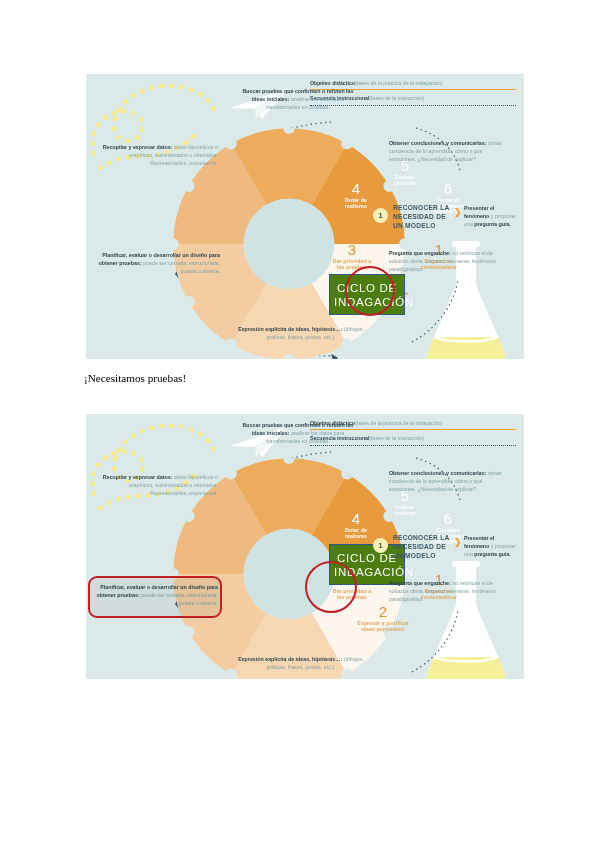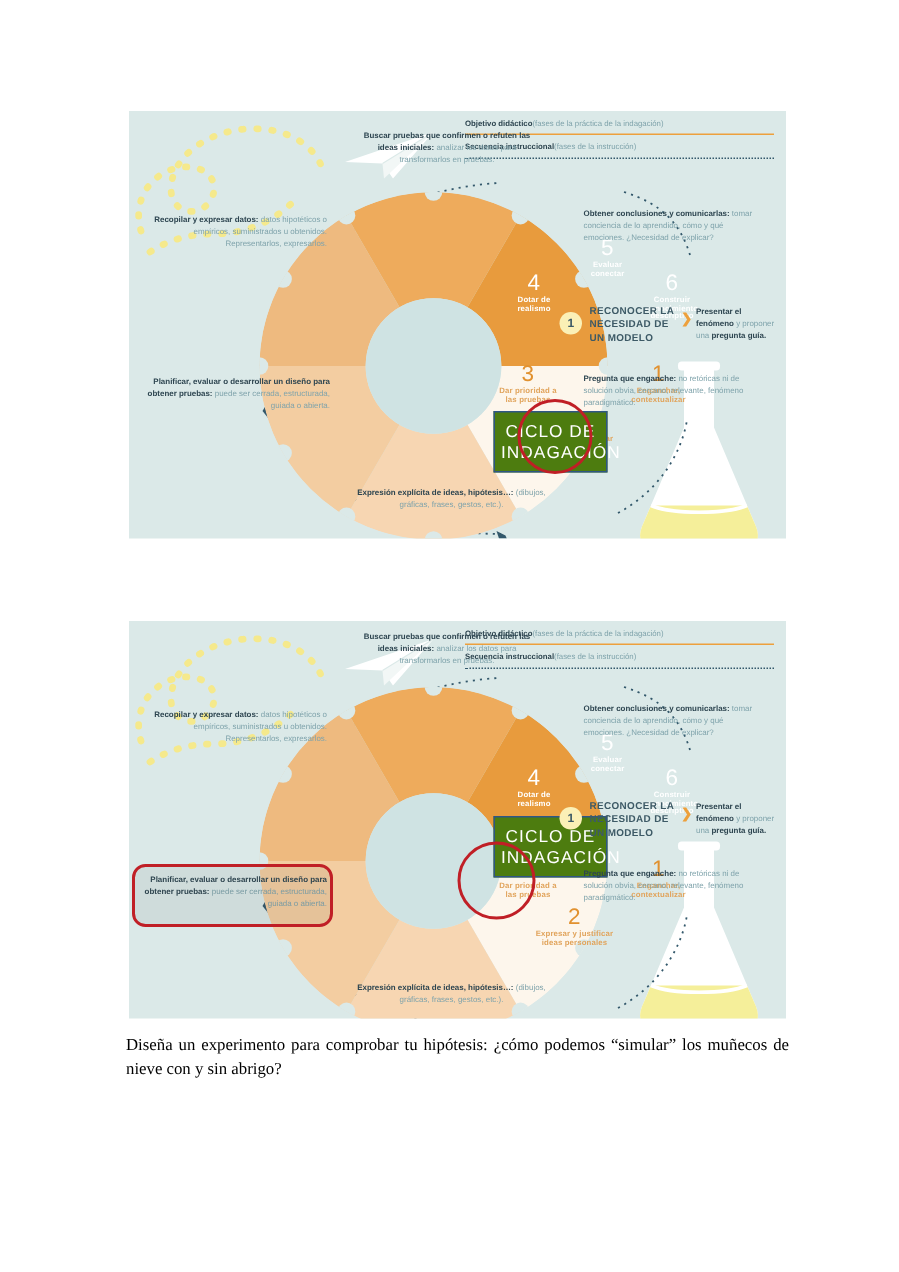--- a/index.html
+++ b/index.html
@@ -323,20 +323,21 @@
       <div>UN MODELO</div>
     </div>
     <div class="step-arrow" style="left:368px; top:133px;">❯</div>
     <div class="note" style="left:378px; top:131px; width:56px;">
       <b>Presentar el fenómeno</b><span> y proponer una </span><b>pregunta guía.</b>
     </div>
 
     <div class="hl-circle" style="left:259px; top:192px; width:50px; height:50px;"></div>
   </div>
 
+  <div class="para" id="para-1">¡Necesitamos pruebas!</div>
 
   <div class="figure fig2">
 
     <svg class="swirl" viewBox="0 0 150 95">
       <path d="M8,78 C2,58 14,40 32,36 C52,32 62,46 54,58 C46,70 28,66 28,50 C28,30 50,12 78,10 C106,8 126,22 130,40" fill="none" stroke="#f5e98c" stroke-width="4.5" stroke-linecap="round" stroke-dasharray="1 9"></path>
       <path d="M14,92 C26,84 40,80 56,80 C78,80 96,72 110,58" fill="none" stroke="#f5e98c" stroke-width="4.5" stroke-linecap="round" stroke-dasharray="1 9"></path>
     </svg>
 
     <svg class="plane" viewBox="0 0 62 34">
       <path d="M1,22 L60,2 L33,33 L26,23 Z" fill="#ffffff"></path>
@@ -468,15 +469,14 @@
     </div>
     <div class="step-arrow" style="left:368px; top:123px;">❯</div>
     <div class="note" style="left:378px; top:121px; width:56px;">
       <b>Presentar el fenómeno</b><span> y proponer una </span><b>pregunta guía.</b>
     </div>
 
     <div class="hl-circle" style="left:219px; top:147px; width:52px; height:52px;"></div>
     <div class="hl-rect" style="left:2px; top:162px; width:134px; height:42px;"></div>
   </div>
 
-  <div class="para" id="para-2">Diseña un experimento para comprobar tu hipótesis: ¿cómo podemos “simular” los muñecos de nieve con y sin abrigo?</div>
 
 </div>
 
 </body></html>

